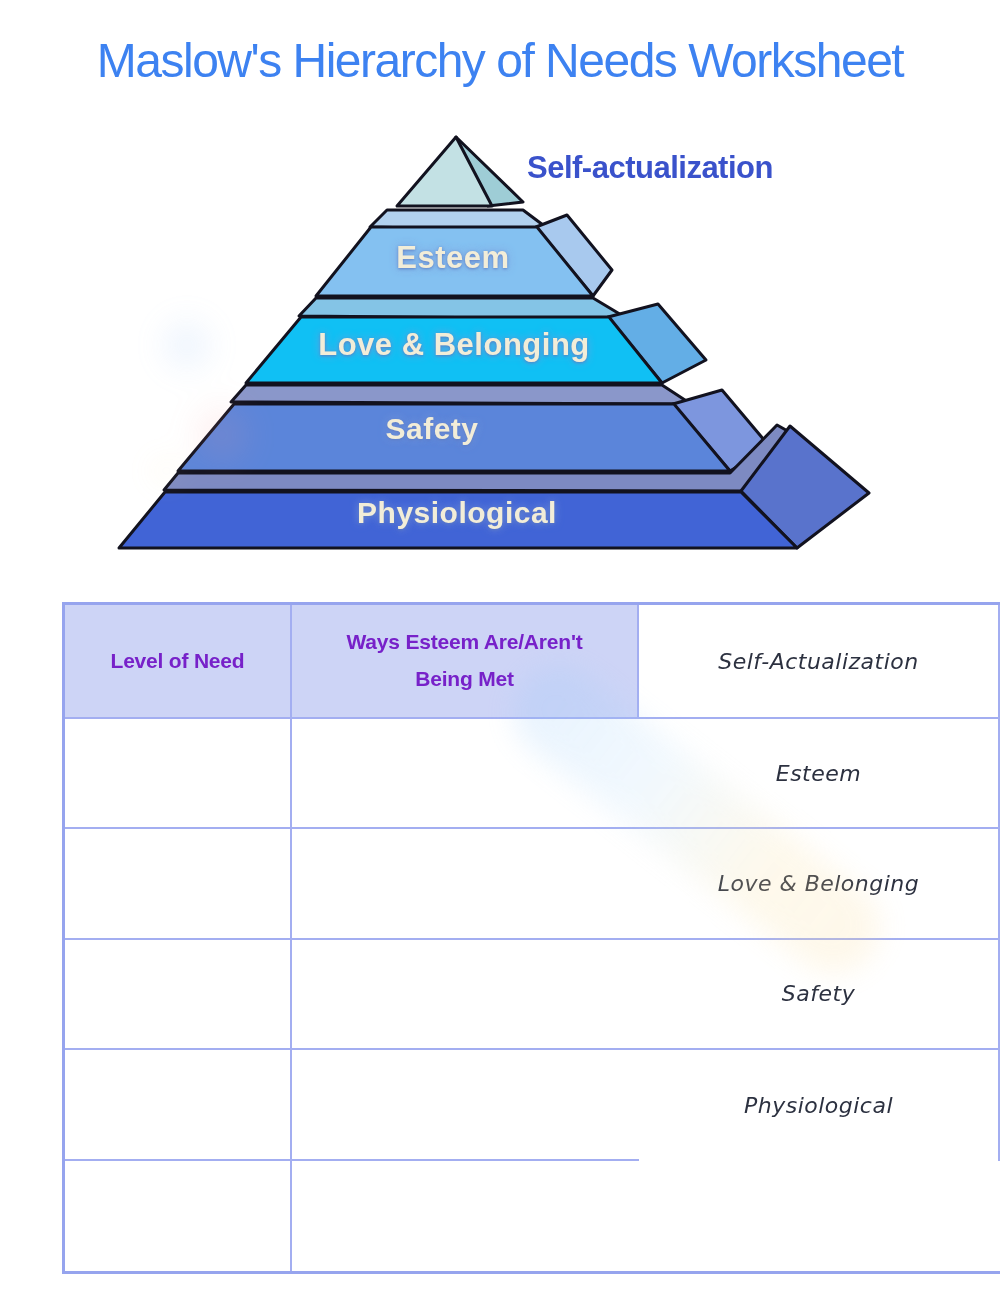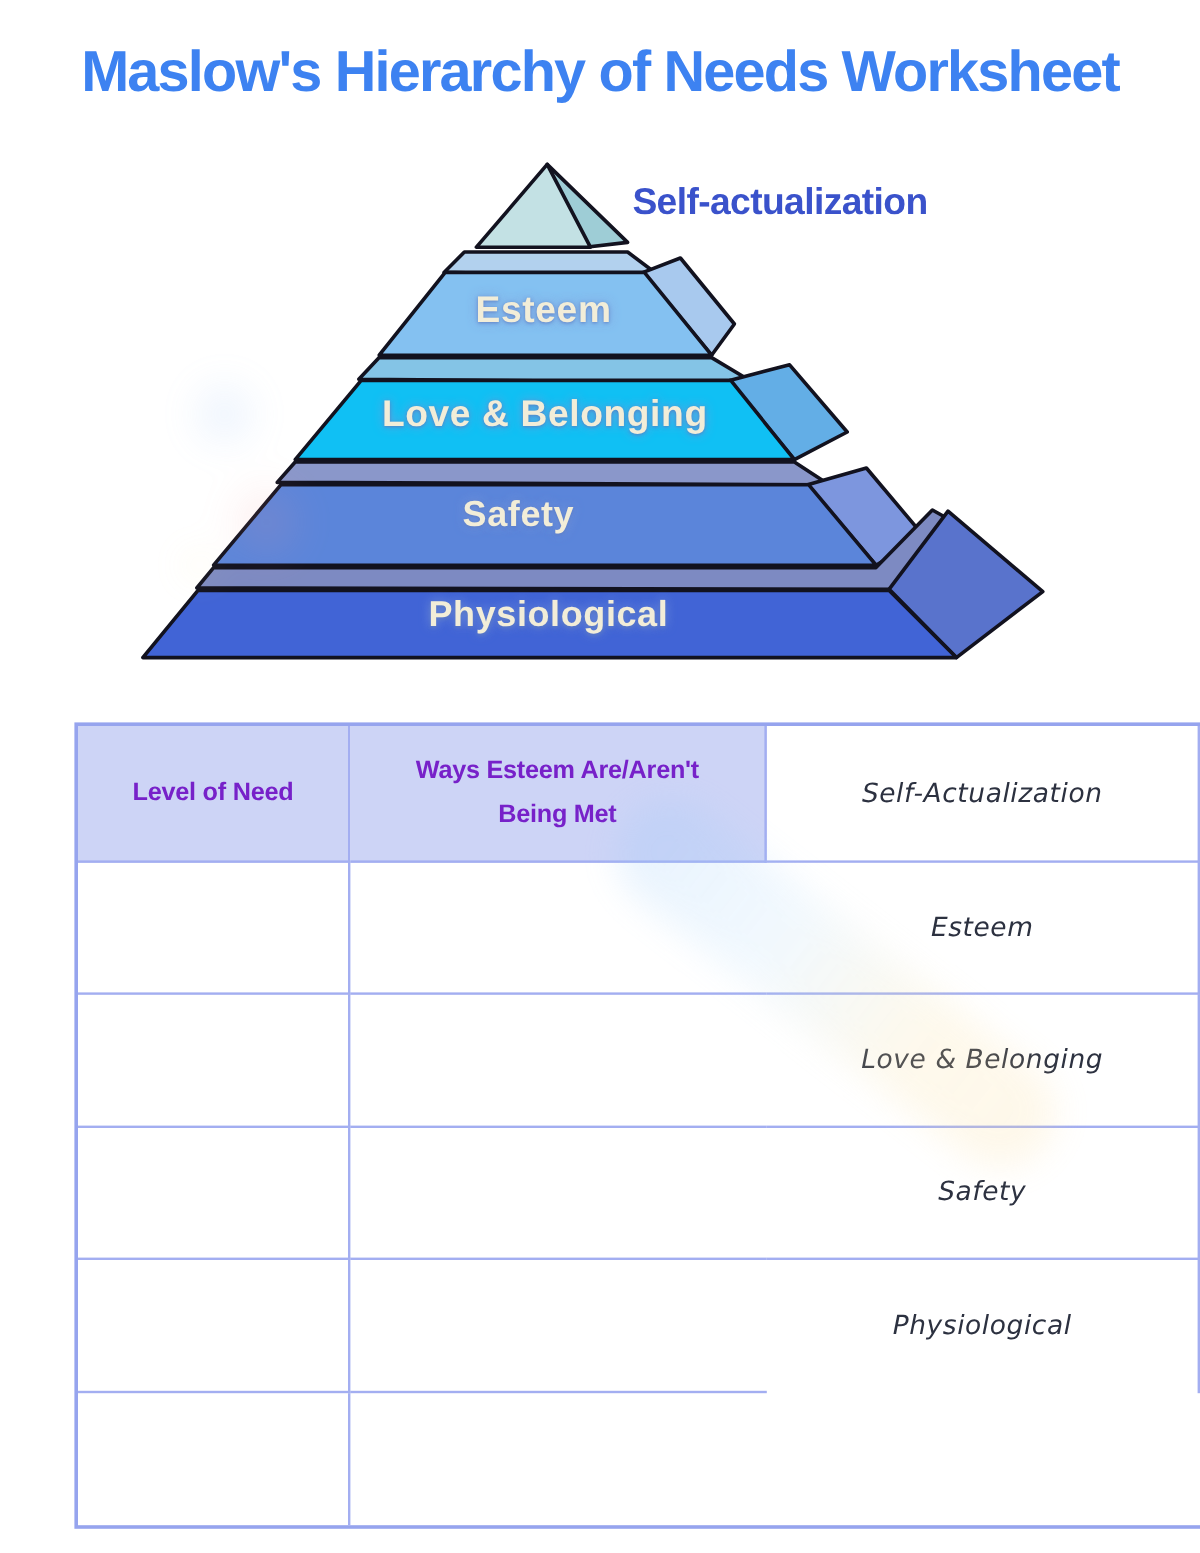--- a/index.html
+++ b/index.html
@@ -3,21 +3,21 @@
 <meta charset="utf-8">
 <style>
   html,body{margin:0;padding:0;background:#ffffff;}
   #page{
     position:relative;width:1000px;height:1294px;background:#ffffff;
     overflow:hidden;font-family:"Liberation Sans",sans-serif;
   }
   
   .title{
     position:absolute;left:0;top:33px;width:1000px;text-align:center;
-    font-size:48px;font-weight:bold;letter-spacing:-1.5px;color:#3d82f1;
+    font-size:48px;font-weight:normal;letter-spacing:-1.5px;color:#3d82f1;
   }
   
   #pyr{position:absolute;left:0;top:0;width:1000px;height:580px;}
   #pyr polygon{stroke:#12121f;stroke-width:3;stroke-linejoin:round;}
   .apex-label{
     position:absolute;left:527px;top:150px;white-space:nowrap;
     font-size:31px;font-weight:bold;color:#3a52cb;letter-spacing:-0.5px;
   }
   .pyr-label{
     position:absolute;transform:translateX(-50%);white-space:nowrap;

